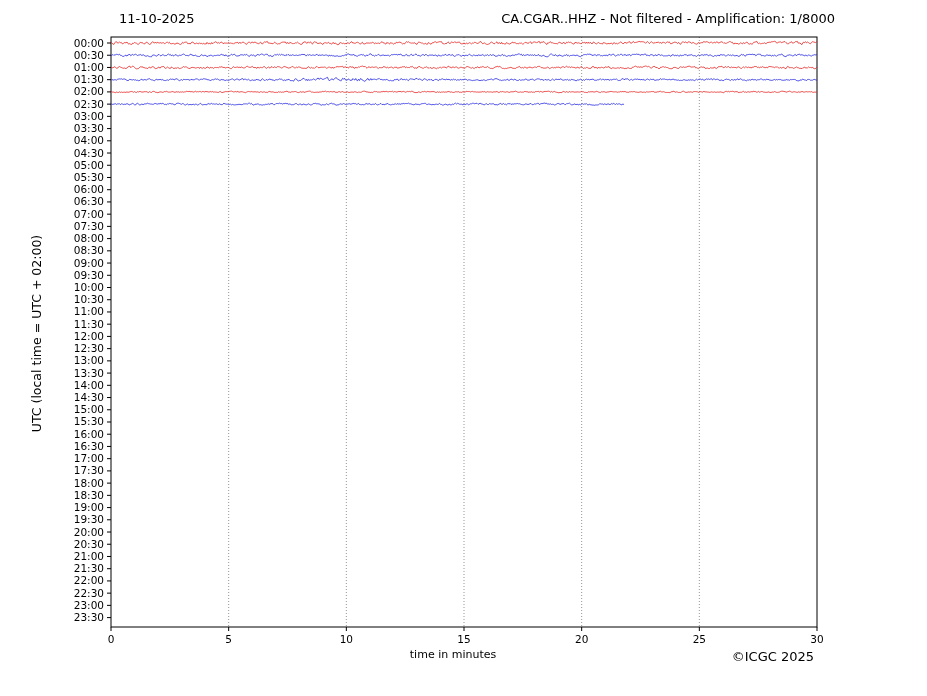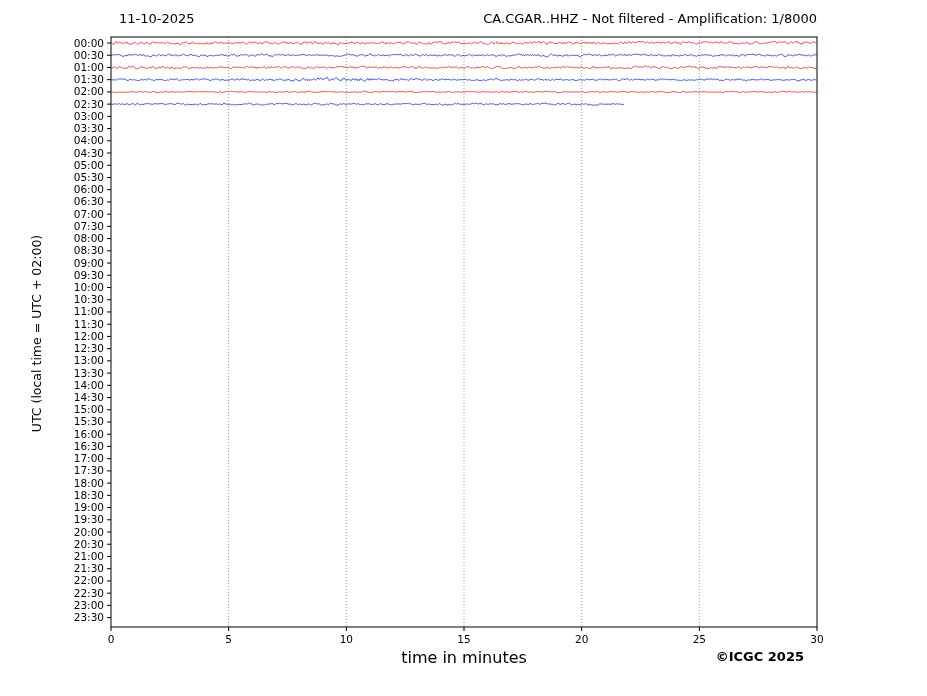--- a/index.html
+++ b/index.html
@@ -1,28 +1,28 @@
 <!DOCTYPE html>
 <html><head>
 <meta charset="utf-8">
 <style>
   html, body { margin: 0; padding: 0; background: #ffffff; }
   body { width: 927px; height: 696px; position: relative; overflow: hidden;
          font-family: "DejaVu Sans", "Liberation Sans", sans-serif; color: #000; }
   .page { position: absolute; inset: 0; background: #fff; }
   .title { position: absolute; top: 11px; font-size: 13px; line-height: 16px; white-space: nowrap; }
   .title-left  { left: 107px; margin-left: 12px; }
-  .title-right { right: 110px; text-align: right; }
+  .title-right { right: 92px; text-align: right; }
   .ylabel-wrap { position: absolute; left: 24px; top: 0; height: 696px; width: 26px;
                  display: flex; align-items: center; justify-content: center; }
   .ylabel-text { transform: rotate(-90deg); transform-origin: center; font-size: 12.5px;
                  white-space: nowrap; margin-top: -30px; }
-  .xlabel { position: absolute; left: 111px; width: 706px; top: 648px; text-align: center;
-            font-size: 16px; }
-  .credit { position: absolute; right: 123px; top: 649px; font-size: 13px; font-weight: bold;
+  .xlabel { position: absolute; left: 100px; width: 706px; top: 648px; text-align: center;
+            font-size: 11px; }
+  .credit { position: absolute; right: 113px; top: 649px; font-size: 13px; font-weight: normal;
             white-space: nowrap; }
   svg.plot { position: absolute; left: 0; top: 0; }
   svg text { font-family: "DejaVu Sans", "Liberation Sans", sans-serif; }
 </style>
 </head>
 <body>
 
 <div class="page">
 
   <div class="title title-left">11-10-2025</div>

